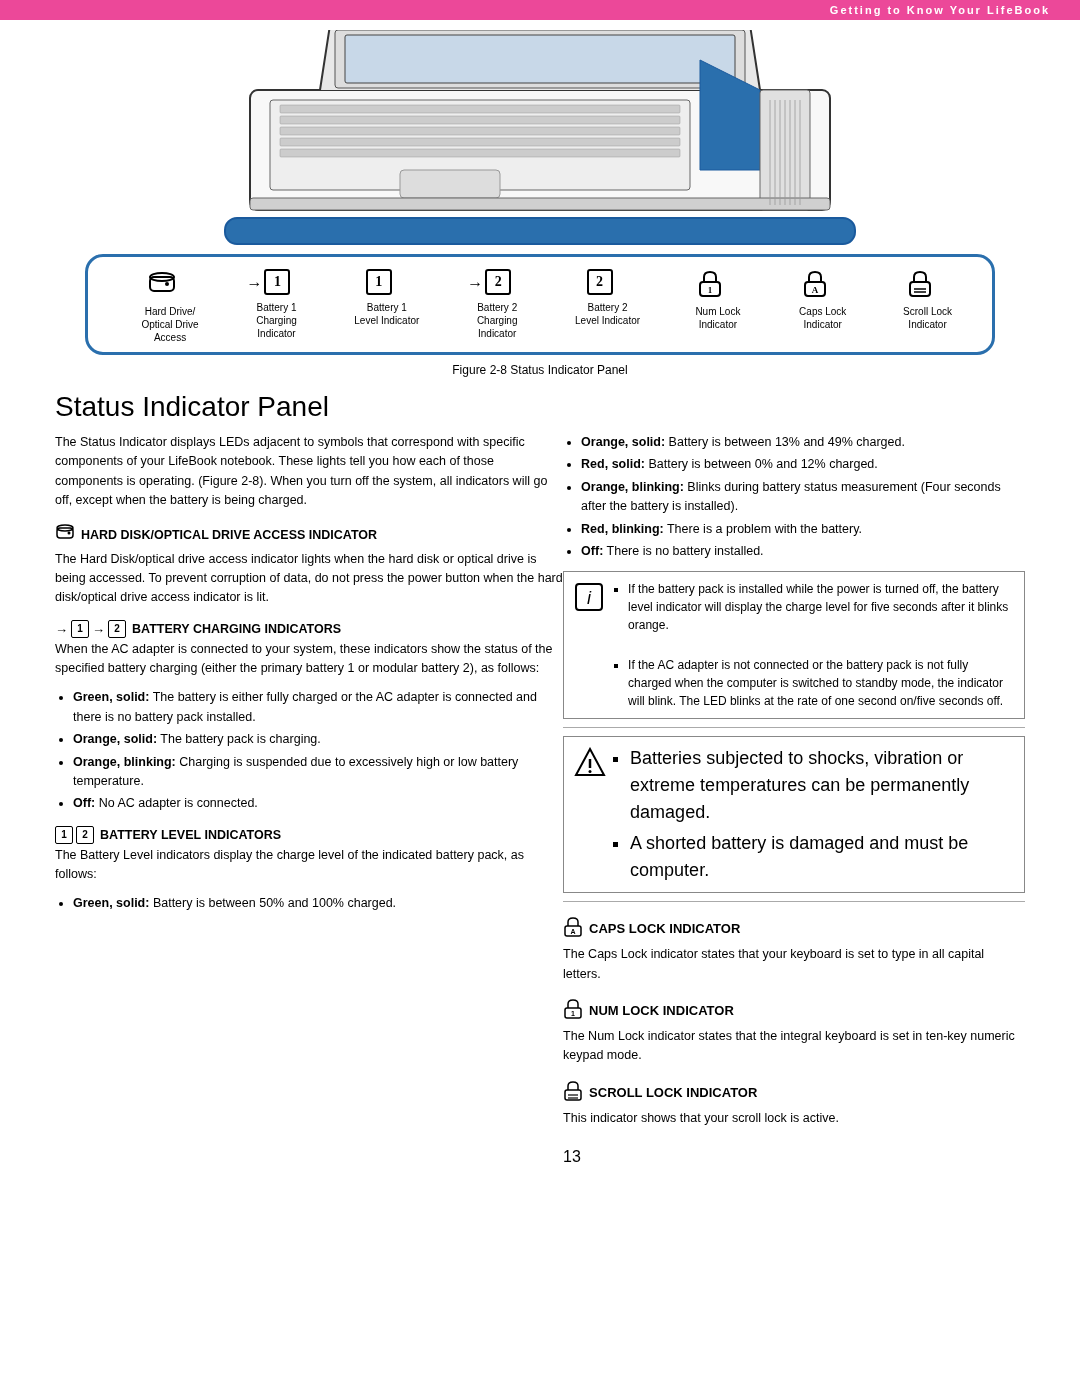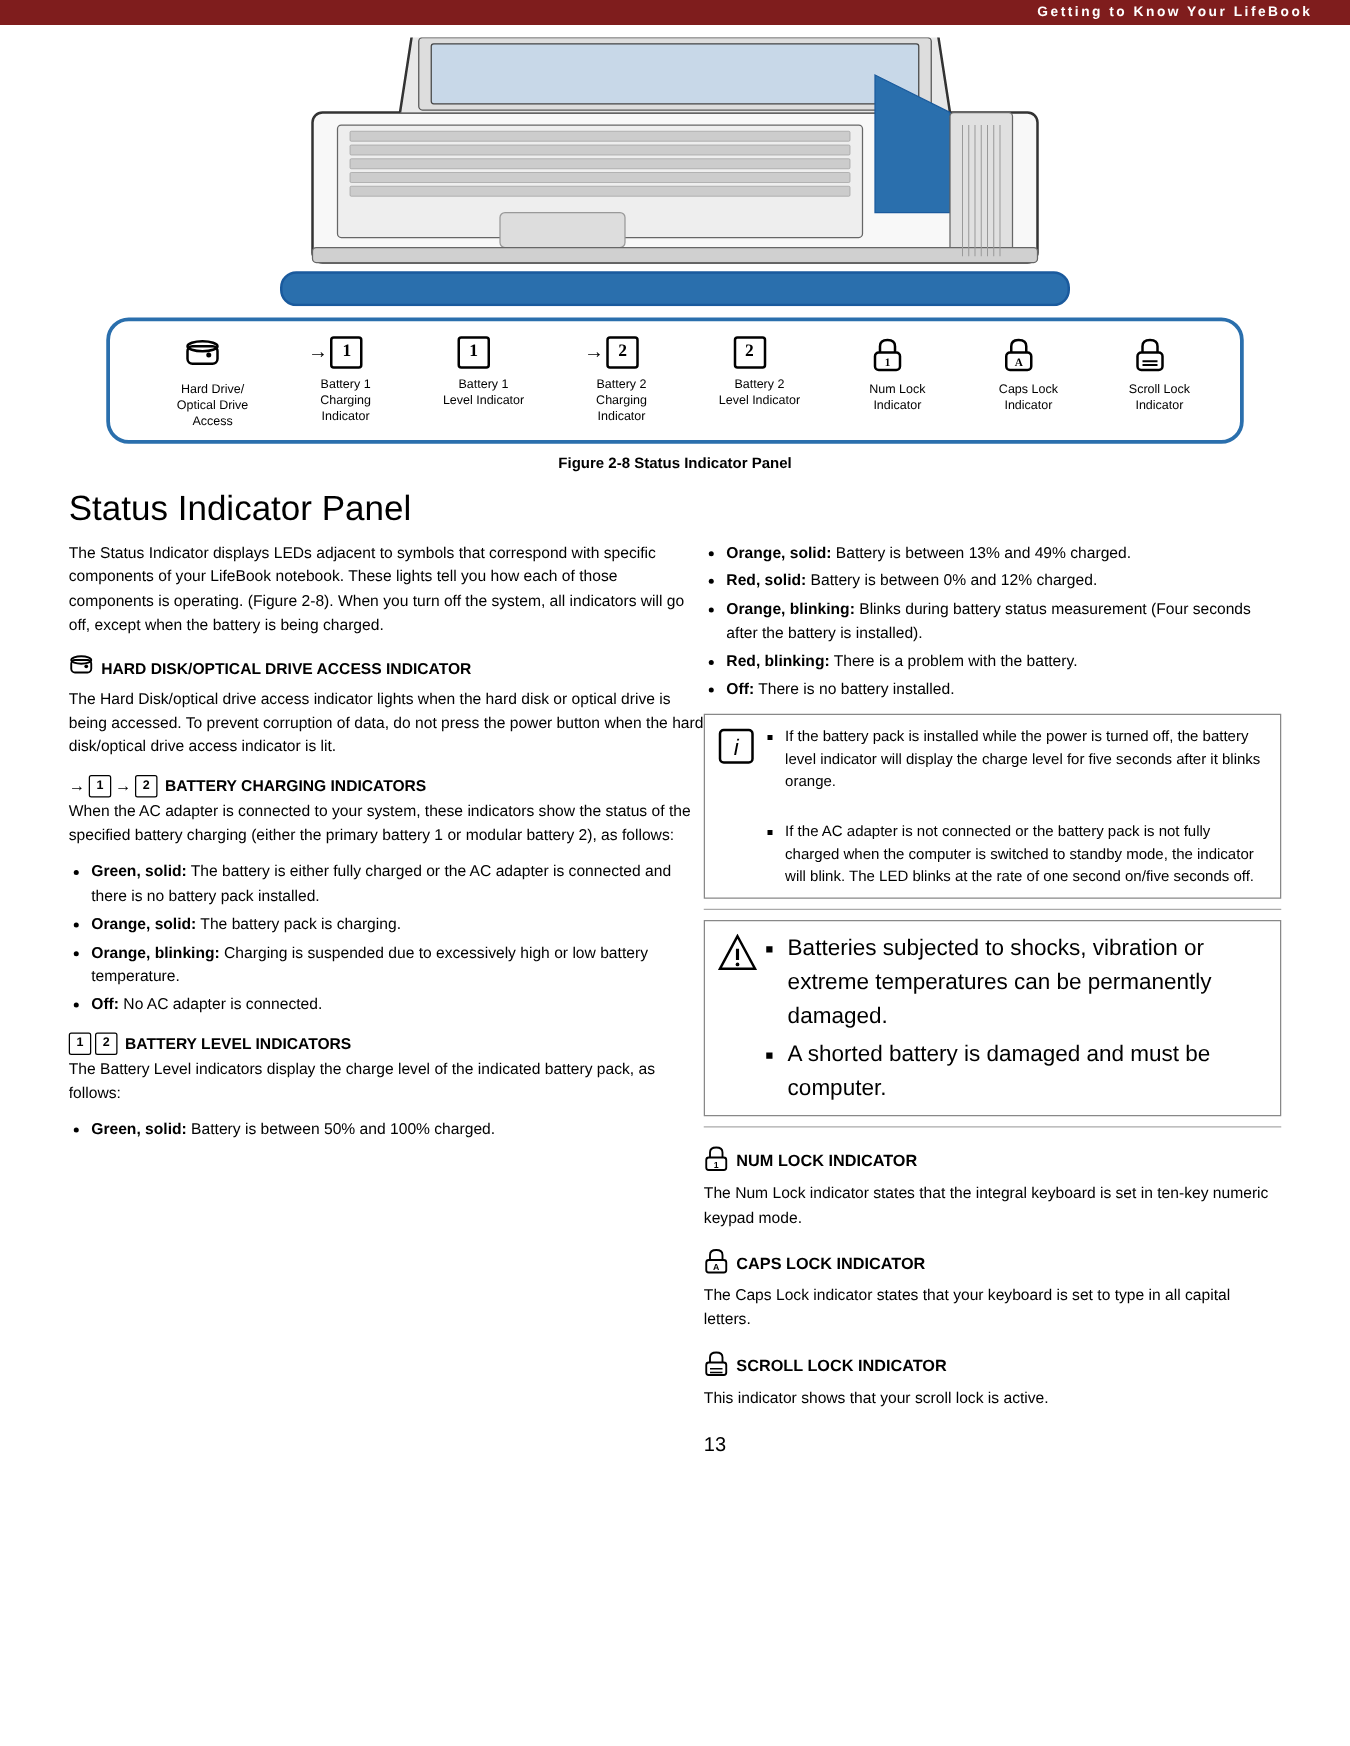--- a/index.html
+++ b/index.html
@@ -8,21 +8,21 @@
       font-size: 13px;
       background: #fff;
       color: #000;
       width: 1080px;
       min-height: 1397px;
       position: relative;
     }
 
     
     .header-bar {
-      background: #7f1d1d;
+      background: #ec4899;
       color: #fff;
       text-align: right;
       padding: 4px 30px 4px 0;
       font-size: 11px;
       font-family: Arial, sans-serif;
       letter-spacing: 2px;
       font-weight: bold;
     }
 
     
@@ -72,21 +72,21 @@
       line-height: 1.3;
       color: #000;
       margin-left: 16px;
     }
 
     .figure-caption {
       text-align: center;
       font-size: 12px;
       font-family: Arial, sans-serif;
       margin: 8px 0 14px 0;
-      font-weight: bold;
+      font-weight: normal;
     }
 
     
     .section-title {
       font-size: 28px;
       font-weight: normal;
       margin: 8px 0 10px 0;
       font-family: Arial, sans-serif;
     }
 
@@ -495,40 +495,40 @@
       </div>
 
       <hr class="divider">
 
       <div class="num-section">
         <div class="num-section-header">
           <span>
             <svg width="20" height="22" viewBox="0 0 20 22">
               <rect x="2" y="10" width="16" height="10" rx="2" fill="none" stroke="#000" stroke-width="1.5"></rect>
               <path d="M 5 10 L 5 6 Q 5 2 10 2 Q 15 2 15 6 L 15 10" fill="none" stroke="#000" stroke-width="1.5"></path>
-              <text x="10" y="18" text-anchor="middle" font-size="7" font-weight="bold" fill="#000">1</text>
+              <text x="10" y="18" text-anchor="middle" font-size="7" font-weight="bold" fill="#000">A</text>
             </svg>
           </span>
-          <span>Num Lock Indicator</span>
-        </div>
-        <p class="body-text">The Num Lock indicator states that the integral keyboard is set in ten-key numeric keypad mode.</p>
+          <span>Caps Lock Indicator</span>
+        </div>
+        <p class="body-text">The Caps Lock indicator states that your keyboard is set to type in all capital letters.</p>
       </div>
 
       <div class="num-section">
         <div class="num-section-header">
           <span>
             <svg width="20" height="22" viewBox="0 0 20 22">
               <rect x="2" y="10" width="16" height="10" rx="2" fill="none" stroke="#000" stroke-width="1.5"></rect>
               <path d="M 5 10 L 5 6 Q 5 2 10 2 Q 15 2 15 6 L 15 10" fill="none" stroke="#000" stroke-width="1.5"></path>
-              <text x="10" y="18" text-anchor="middle" font-size="7" font-weight="bold" fill="#000">A</text>
+              <text x="10" y="18" text-anchor="middle" font-size="7" font-weight="bold" fill="#000">1</text>
             </svg>
           </span>
-          <span>Caps Lock Indicator</span>
-        </div>
-        <p class="body-text">The Caps Lock indicator states that your keyboard is set to type in all capital letters.</p>
+          <span>Num Lock Indicator</span>
+        </div>
+        <p class="body-text">The Num Lock indicator states that the integral keyboard is set in ten-key numeric keypad mode.</p>
       </div>
 
       <div class="num-section">
         <div class="num-section-header">
           <span>
             <svg width="20" height="22" viewBox="0 0 20 22">
               <rect x="2" y="10" width="16" height="10" rx="2" fill="none" stroke="#000" stroke-width="1.5"></rect>
               <path d="M 5 10 L 5 6 Q 5 2 10 2 Q 15 2 15 6 L 15 10" fill="none" stroke="#000" stroke-width="1.5"></path>
               <line x1="5" y1="15" x2="15" y2="15" stroke="#000" stroke-width="1.2"></line>
               <line x1="5" y1="18" x2="15" y2="18" stroke="#000" stroke-width="1.2"></line>

